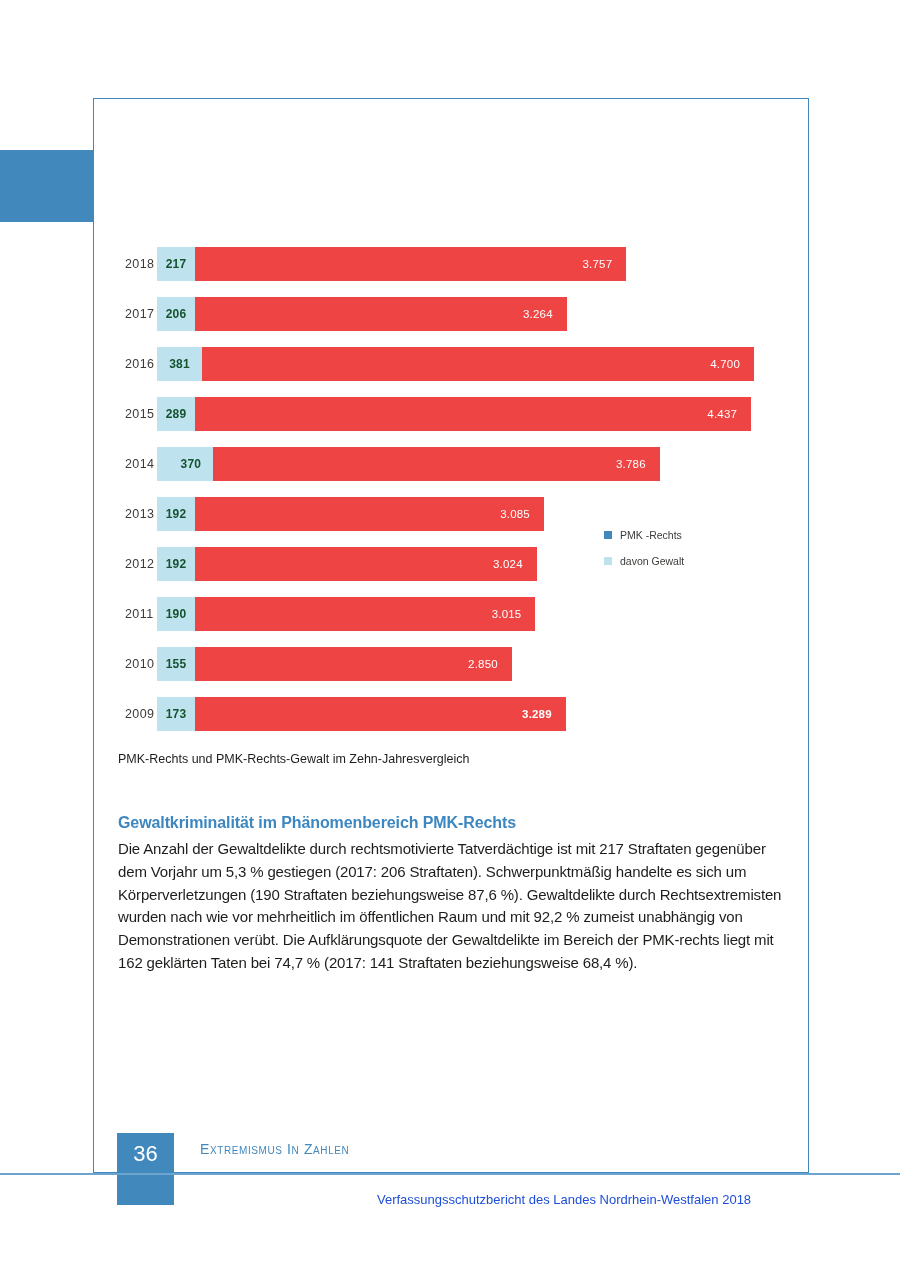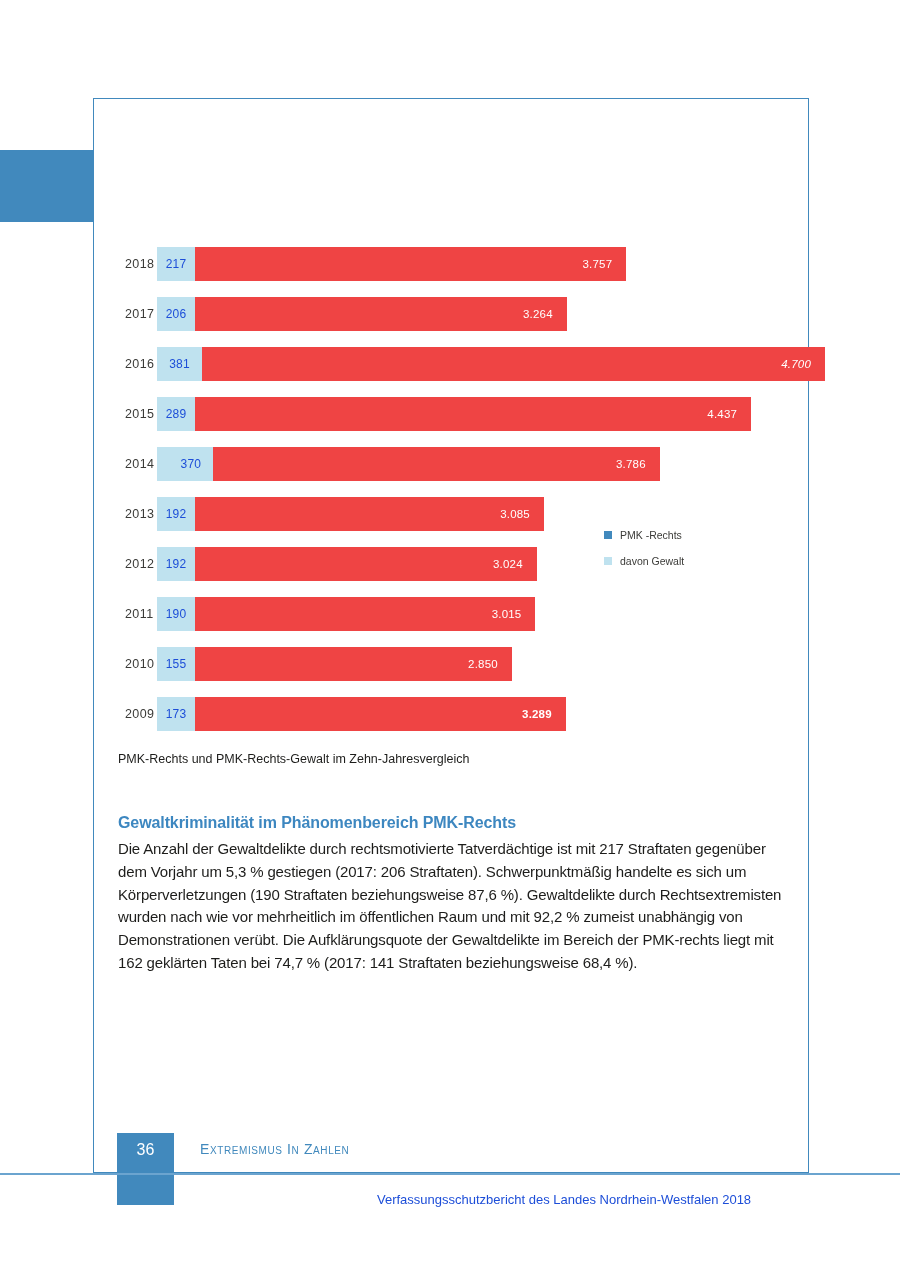--- a/index.html
+++ b/index.html
@@ -76,22 +76,22 @@
   .bar-gewalt {
     background: #bfe2ef;
     position: relative;
     display: flex;
     align-items: center;
     justify-content: center;
     flex: 0 0 auto;
   }
   .bar-gewalt span {
     font-size: 12px;
-    color: #1d4ed8;
-    font-weight: normal;
+    color: #14532d;
+    font-weight: bold;
     letter-spacing: .2px;
     white-space: nowrap;
   }
   .bar-pmk {
     background: #ef4444;
     position: relative;
     display: flex;
     align-items: center;
     justify-content: flex-end;
     flex: 0 0 auto;
@@ -162,21 +162,21 @@
 
   
   .page-number-block {
     position: absolute;
     left: 117px;
     top: 1133px;
     width: 57px;
     height: 72px;
     background: #4189bd;
     color: #ffffff;
-    font-size: 16px;
+    font-size: 22px;
     display: flex;
     align-items: flex-start;
     justify-content: center;
     padding-top: 8px;
     box-sizing: border-box;
   }
   .footer-section-title {
     position: absolute;
     left: 200px;
     top: 1141px;
@@ -231,21 +231,21 @@
               <span>3.264</span>
             </div>
           </div>
         </div>
         <div class="chart-row">
           <div class="row-year">2016</div>
           <div class="bar-wrap">
             <div class="bar-gewalt" style="width: 44.9911px;">
               <span>381</span>
             </div>
-            <div class="bar-pmk" style="width: 623px; font-style: italic;">
+            <div class="bar-pmk" style="width: 552px;">
               <span>4.700</span>
             </div>
           </div>
         </div>
         <div class="chart-row">
           <div class="row-year">2015</div>
           <div class="bar-wrap">
             <div class="bar-gewalt" style="width: 38px;">
               <span>289</span>
             </div>

